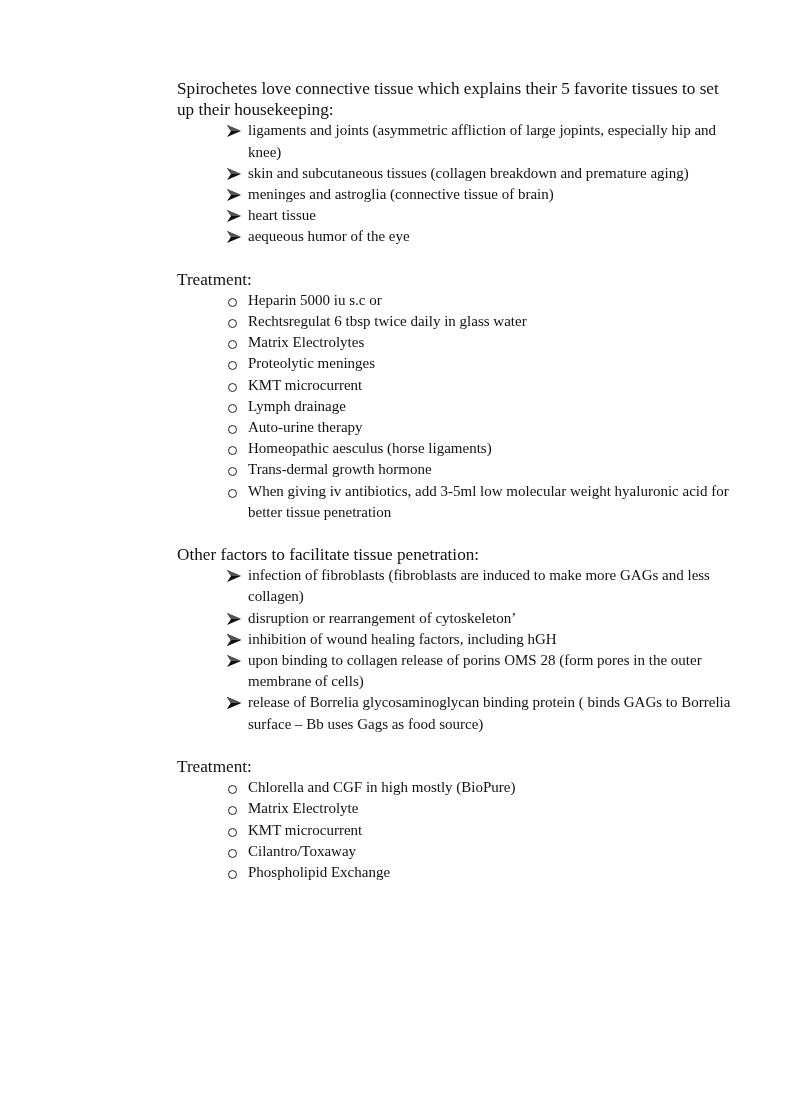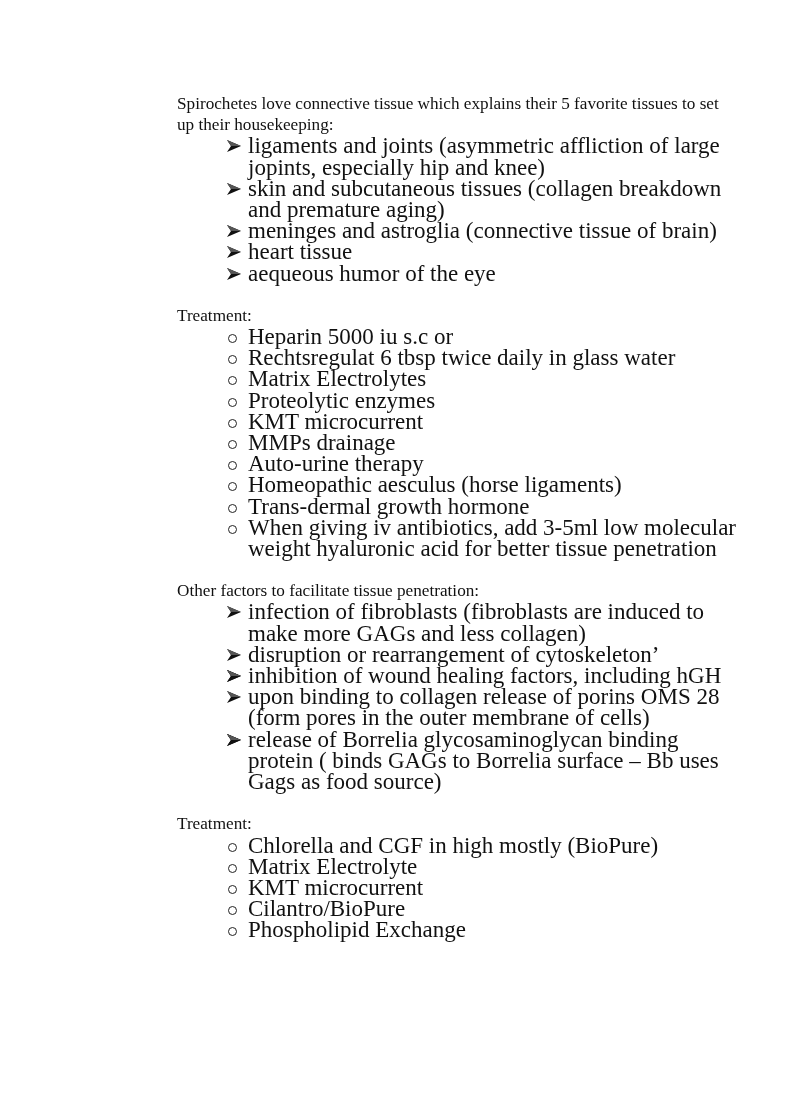--- a/index.html
+++ b/index.html
@@ -1,27 +1,27 @@
 <!DOCTYPE html>
 <html><head>
 <meta charset="utf-8">
 <style>
   html, body { margin: 0; padding: 0; background: #ffffff; }
   body {
     width: 800px; height: 1097px; position: relative; overflow: hidden;
     font-family: "Liberation Serif", "DejaVu Serif", serif;
     color: #111111;
   }
-  .page { position: absolute; left: 177px; top: 93px; width: 560px; }
+  .page { position: absolute; left: 177px; top: 78px; width: 560px; }
   .para { font-size: 17.2px; line-height: 21.2px; margin: 0; }
   .section { margin-bottom: 21px; }
   ul.list { list-style: none; margin: 0; padding: 0; }
   ul.list li {
     position: relative; padding-left: 71px;
-    font-size: 23px; line-height: 21.2px;
+    font-size: 15px; line-height: 21.2px;
   }
   .marker { position: absolute; left: 50px; top: 0; width: 18px; height: 21px; }
   .arrow-marker svg { position: absolute; left: 0; top: 5px; }
   .circle-marker::before {
     content: ""; position: absolute; left: 1px; top: 8px;
     width: 7px; height: 7px; border: 1.2px solid #222; border-radius: 50%;
   }
 </style>
 </head>
 <body>
@@ -63,23 +63,23 @@
           </span><span>aequeous humor of the eye</span></li>
     </ul>
   </div>
 
   <div class="section">
     <p class="para">Treatment:</p>
     <ul class="list">
       <li><span class="marker circle-marker"></span><span>Heparin 5000 iu s.c or</span></li>
       <li><span class="marker circle-marker"></span><span>Rechtsregulat 6 tbsp twice daily in glass water</span></li>
       <li><span class="marker circle-marker"></span><span>Matrix Electrolytes</span></li>
-      <li><span class="marker circle-marker"></span><span>Proteolytic enzymes</span></li>
+      <li><span class="marker circle-marker"></span><span>Proteolytic meninges</span></li>
       <li><span class="marker circle-marker"></span><span>KMT microcurrent</span></li>
-      <li><span class="marker circle-marker"></span><span>MMPs drainage</span></li>
+      <li><span class="marker circle-marker"></span><span>Lymph drainage</span></li>
       <li><span class="marker circle-marker"></span><span>Auto-urine therapy</span></li>
       <li><span class="marker circle-marker"></span><span>Homeopathic aesculus (horse ligaments)</span></li>
       <li><span class="marker circle-marker"></span><span>Trans-dermal growth hormone</span></li>
       <li><span class="marker circle-marker"></span><span>When giving iv antibiotics, add 3-5ml low molecular weight hyaluronic acid for better tissue penetration</span></li>
     </ul>
   </div>
 
   <div class="section">
     <p class="para">Other factors to facilitate tissue penetration:</p>
     <ul class="list">
@@ -127,18 +127,18 @@
           </span><span>release of Borrelia glycosaminoglycan binding protein ( binds GAGs to Borrelia surface – Bb uses Gags as food source)</span></li>
     </ul>
   </div>
 
   <div class="section">
     <p class="para">Treatment:</p>
     <ul class="list">
       <li><span class="marker circle-marker"></span><span>Chlorella and CGF in high mostly (BioPure)</span></li>
       <li><span class="marker circle-marker"></span><span>Matrix Electrolyte</span></li>
       <li><span class="marker circle-marker"></span><span>KMT microcurrent</span></li>
-      <li><span class="marker circle-marker"></span><span>Cilantro/BioPure</span></li>
+      <li><span class="marker circle-marker"></span><span>Cilantro/Toxaway</span></li>
       <li><span class="marker circle-marker"></span><span>Phospholipid Exchange</span></li>
     </ul>
   </div>
 
 </div>
 
 </body></html>

